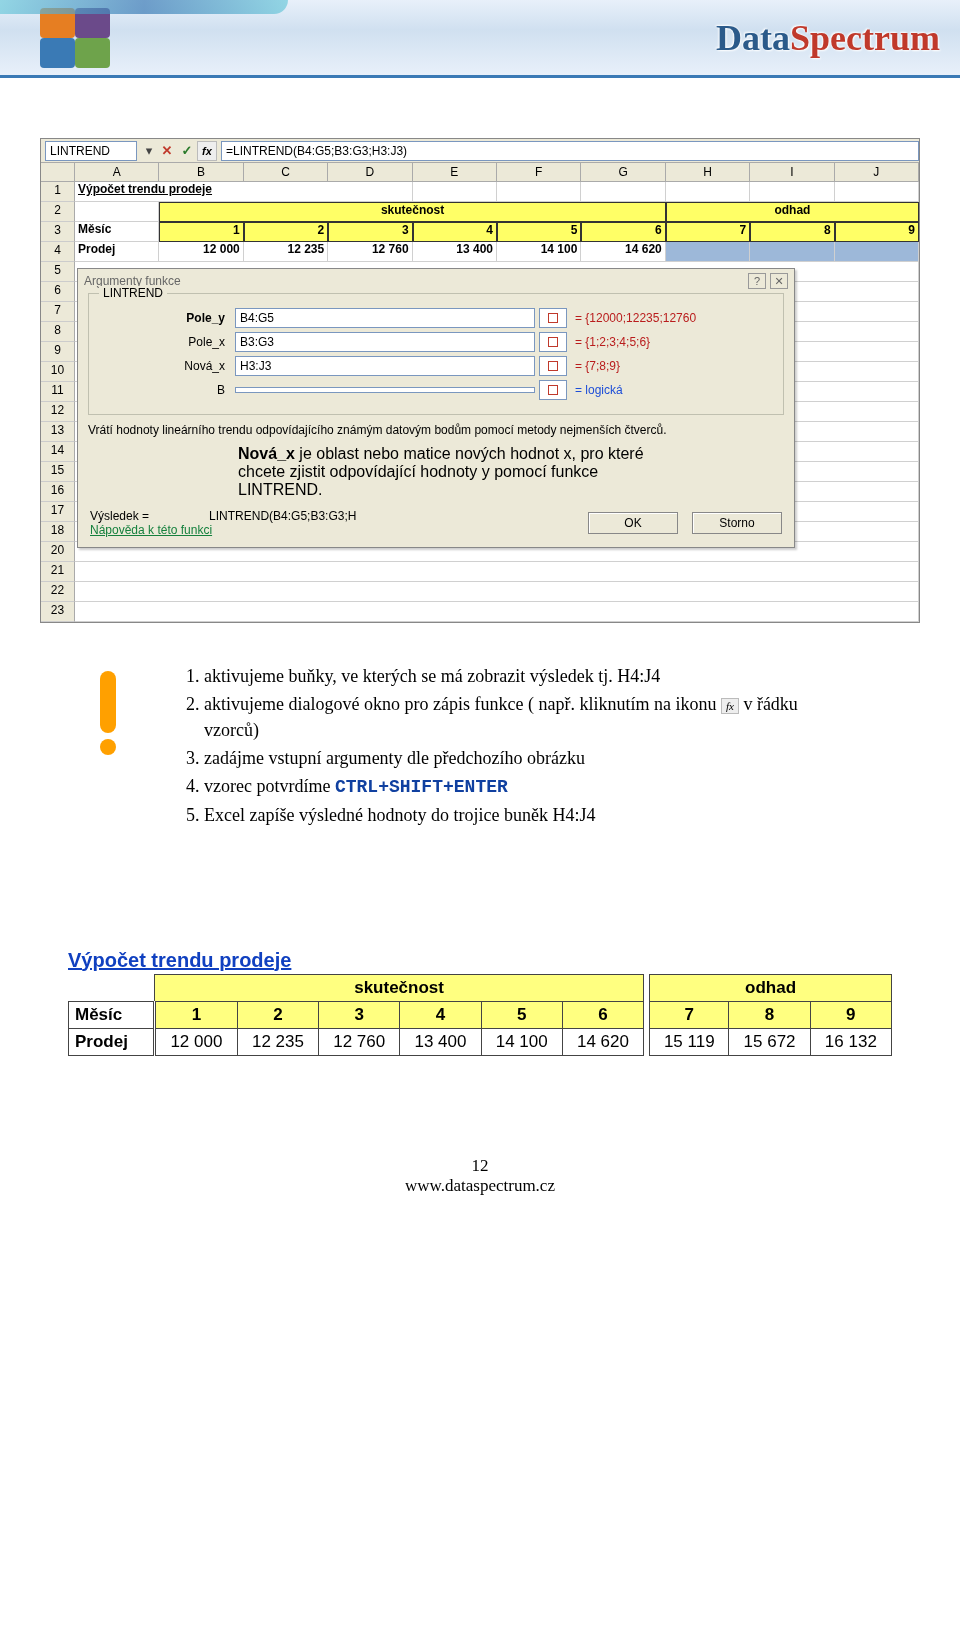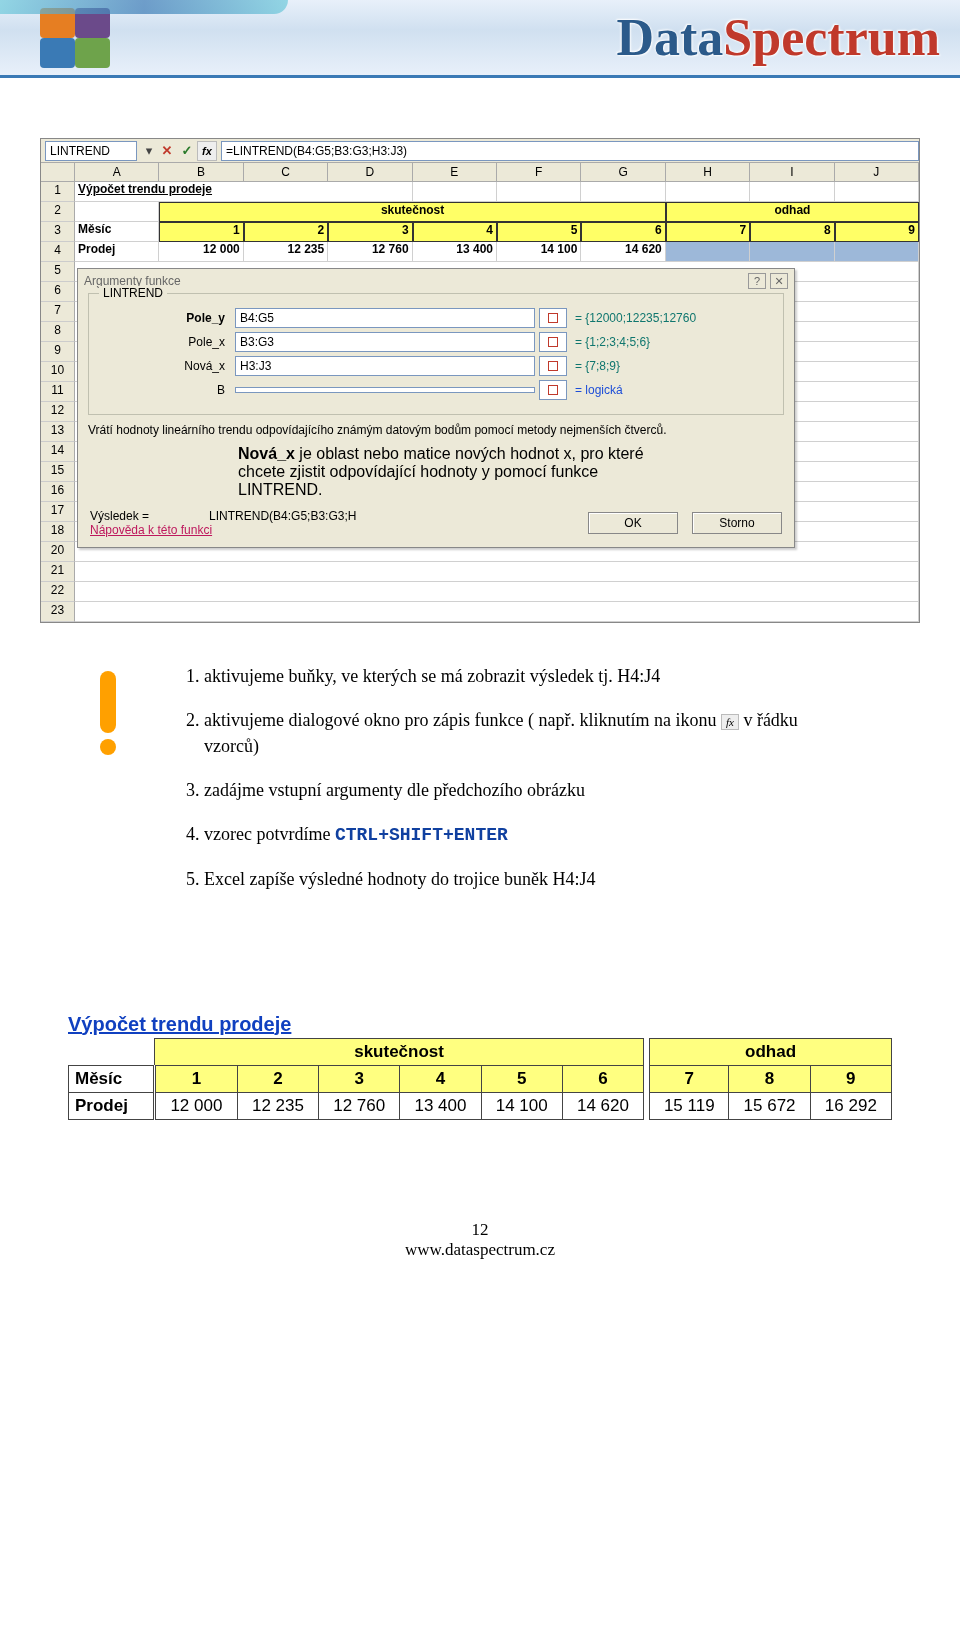--- a/index.html
+++ b/index.html
@@ -3,21 +3,21 @@
 <meta charset="utf-8">
 <style>
   * { box-sizing: border-box; margin: 0; padding: 0; }
   body { font-family: Arial, sans-serif; font-size: 14px; color: #000; background: #fff; width: 960px; }
   
   
   .header-banner { height: 78px; background: linear-gradient(180deg, #e8f0fa 0%, #d0e0f0 40%, #e8f0fa 100%); position: relative; border-bottom: 3px solid #3a7ab5; display:flex; align-items:center; justify-content:space-between; padding:0 20px 0 40px;}
   .puzzle-icon { width: 70px; height: 60px; display:flex; flex-wrap:wrap; }
   .puzzle-piece { width:35px; height:30px; border-radius:4px; }
   .p1{background:#e67e22;} .p2{background:#6b4a8a;} .p3{background:#3a7ab5;} .p4{background:#6ea34b;}
-  .brand { font-family: "Comic Sans MS", cursive; font-size: 52px; font-weight:bold; color:#2b5a8a; text-shadow:1px 1px 2px #fff,-1px -1px 2px #fff; }
+  .brand { font-family: "Comic Sans MS", cursive; font-size: 36px; font-weight:bold; color:#2b5a8a; text-shadow:1px 1px 2px #fff,-1px -1px 2px #fff; }
   .brand .red { color:#c0392b; }
   .header-wave { position:absolute; left:0; top:0; width:30%; height:14px; background:linear-gradient(90deg,#6ecadb,#3a7ab5,#6ecadb); border-radius:0 0 40px 0; opacity:.7;}
 
   
   .excel-shot { margin: 60px 40px 0 40px; border:1px solid #888; background:#ece9d8; font-family: Tahoma, sans-serif; font-size:13px; }
   .formula-bar { display:flex; align-items:center; background:#ece9d8; border-bottom:1px solid #aaa; height:24px;}
   .namebox { width:92px; border:1px solid #7a97bf; background:#fff; padding:2px 4px; margin:0 4px; font-size:12px;}
   .fb-dd { width:16px; display:flex; align-items:center; justify-content:center; color:#444;}
   .fb-btn { width:20px; height:20px; display:flex; align-items:center; justify-content:center; font-weight:bold;}
   .fb-cancel{ color:#c0392b; } .fb-ok{ color:#2a7a2a; }
@@ -42,38 +42,38 @@
   .fn-title-btns { display:flex; gap:4px;}
   .fn-title-btn{ width:18px; height:16px; border:1px solid #999; background:#ece9d8; font-size:11px; display:flex; align-items:center; justify-content:center;}
   .fn-groupbox { margin:0 10px 8px 10px; border:1px solid #c0c0b0; padding:10px 12px; position:relative;}
   .fn-legend { position:absolute; top:-8px; left:10px; background:#ece9d8; padding:0 4px; font-size:12px;}
   .fn-arg-row { display:grid; grid-template-columns:130px 300px 28px 1fr; align-items:center; gap:4px; margin:4px 0; font-size:12px;}
   .fn-arg-label { text-align:right; padding-right:6px;}
   .fn-arg-label.bold { font-weight:bold;}
   .fn-arg-input { border:1px solid #7a97bf; background:#fff; padding:2px 4px;}
   .fn-arg-ref { border:1px solid #7a97bf; background:#fff; display:flex; align-items:center; justify-content:center; height:20px;}
   .ref-icon{ width:10px; height:10px; border:1px solid #c0392b; background:#fff;}
-  .fn-arg-result { color:#0f766e; padding-left:4px;}
+  .fn-arg-result { color:#b91c1c; padding-left:4px;}
   .fn-desc { font-size:12px; margin:8px 10px;}
   .fn-result-eq { text-align:right; margin-right:40px;}
   .fn-arghelp { font-size:16px; margin:8px 10px 4px 160px; width:440px;}
   .fn-arghelp b{ font-weight:bold;}
   .fn-bottom { display:grid; grid-template-columns:1fr 90px 90px; gap:14px; align-items:center; padding:6px 12px 10px 12px; font-size:12px;}
   .fn-resline { display:flex; gap:60px;}
-  .fn-link { color:#be185d; text-decoration:underline;}
+  .fn-link { color:#15803d; text-decoration:underline;}
   .fn-btn { border:1px solid #888; background:#ece9d8; padding:3px 0; text-align:center; font-size:12px; box-shadow:1px 1px 0 #fff inset;}
 
   
   .doc-content { margin: 40px 120px 0 180px; font-family: "Times New Roman", serif; font-size:18px; line-height:1.45;}
   .exclaim { float:left; width:36px; margin:8px 0 0 -90px;}
   .ex-dot{width:16px;height:16px;background:#ffa000;border-radius:50%;margin:6px auto 0;}
   .ex-bar{width:16px;height:62px;background:#ffa000;border-radius:8px;margin:0 auto;}
   .funcname { font-family: "Courier New", monospace; font-weight:bold; color:#1040a0;}
   ol.steps { margin:6px 0 0 24px;}
-  ol.steps li { margin:18px 0;}
+  ol.steps li { margin:2px 0;}
   .inline-fx { display:inline-block; width:18px; height:16px; border:1px solid #bbb; background:#eee; font-style:italic; font-size:11px; text-align:center; vertical-align:middle; line-height:14px;}
 
   
   .result-section { margin:120px 68px 0 68px; font-family: Arial, sans-serif;}
   .result-title { font-size:20px; font-weight:bold; text-decoration:underline; color:#1040c0; margin-bottom:2px;}
   .result-table { border-collapse:collapse; width:100%; font-size:17px;}
   .result-table td,.result-table th { border:1px solid #444; padding:3px 0; text-align:center;}
   .result-table .lbl { font-weight:bold; text-align:left; padding:3px 6px; width:86px; border-right:3px double #444;}
   .rt-grouphdr td{ background:#ffff80; font-weight:bold; border:1px solid #444;}
   .rt-grouphdr .gap{ background:#fff; border:none;}
@@ -349,21 +349,21 @@
       <td class="lbl">Prodej</td>
       <td>12 000</td>
       <td>12 235</td>
       <td>12 760</td>
       <td>13 400</td>
       <td>14 100</td>
       <td>14 620</td>
       <td class="gap"></td>
       <td>15 119</td>
       <td>15 672</td>
-      <td>16 292</td>
+      <td>16 132</td>
     </tr>
   </tbody>
     </table>
 </div>
 
 <div class="page-footer">
   <div>12</div>
   <div>www.dataspectrum.cz</div>
 </div>
 

